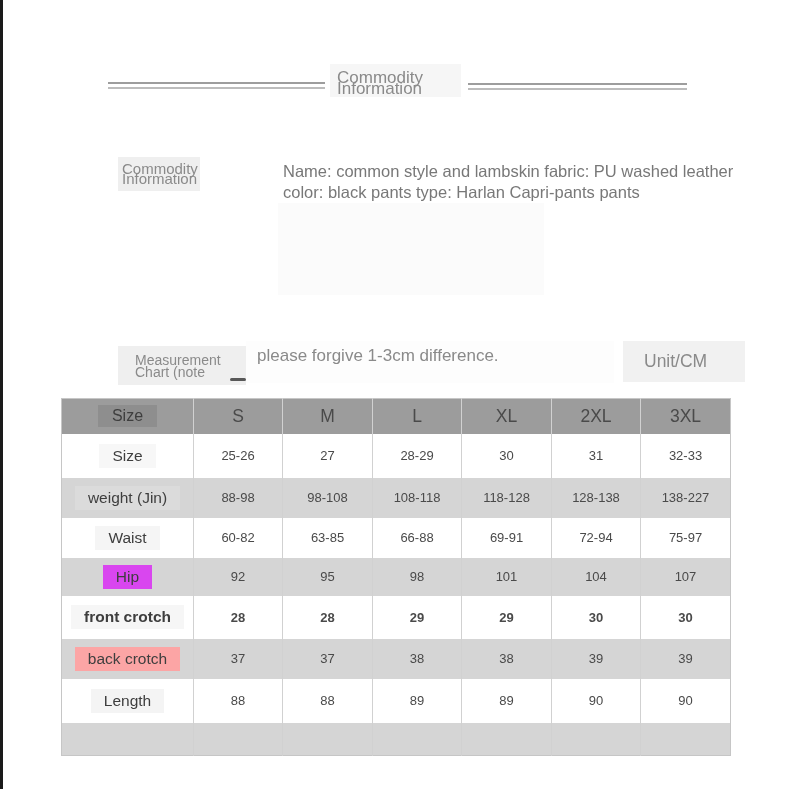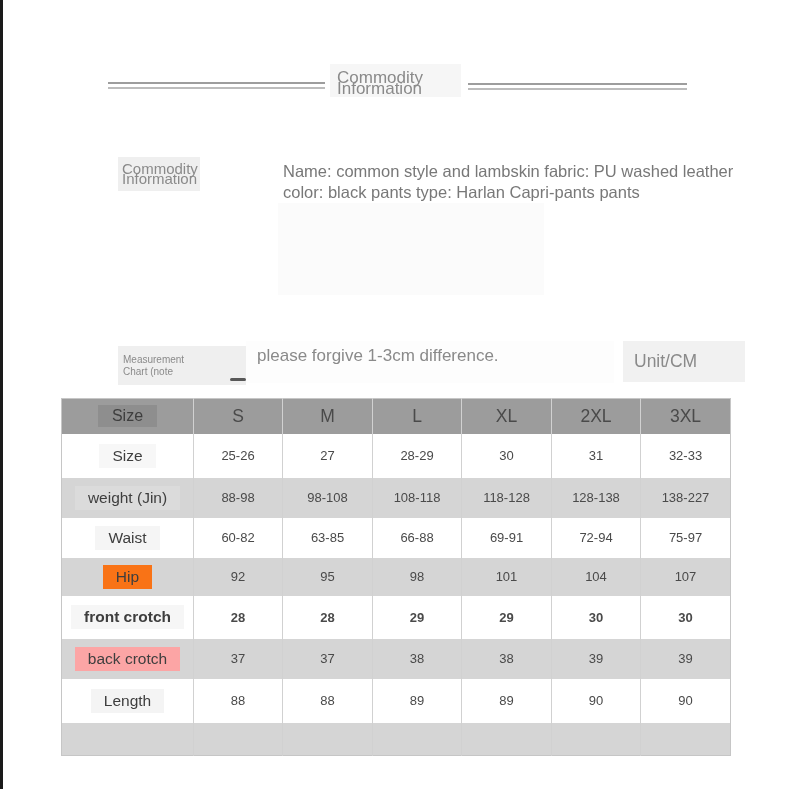--- a/index.html
+++ b/index.html
@@ -22,25 +22,25 @@
 
   
   .commodity-label{position:absolute;left:118px;top:157px;width:82px;height:34px;background:var(--box-bg,#efefef);}
   .commodity-label .txt{padding:7px 0 0 4px;font-size:15px;line-height:10px;color:var(--muted-text,#8a8a8a);}
   .faint-box{position:absolute;left:278px;top:203px;width:266px;height:92px;background:#fbfbfb;}
   .desc{position:absolute;left:283px;top:161px;font-size:16.5px;line-height:21px;color:var(--desc-text,#787878);}
   .desc span{display:block;white-space:nowrap;}
 
   
   .measure-label{position:absolute;left:118px;top:346px;width:128px;height:39px;background:var(--box-bg,#efefef);}
-  .measure-label .txt{padding:8px 0 0 5px;font-size:10px;line-height:12px;color:var(--muted-text,#8a8a8a);}
+  .measure-label .txt{padding:8px 0 0 17px;font-size:14px;line-height:12px;color:var(--muted-text,#8a8a8a);}
   .note-box{position:absolute;left:246px;top:341px;width:368px;height:42px;background:#fdfdfd;}
   .note-box .txt{padding:5px 0 0 11px;font-size:17px;color:var(--muted-text,#8a8a8a);white-space:nowrap;}
   .unit-box{position:absolute;left:623px;top:341px;width:122px;height:41px;background:#f1f1f1;}
-  .unit-box .txt{padding:10px 0 0 11px;font-size:17.5px;color:var(--muted-text,#8a8a8a);}
+  .unit-box .txt{padding:10px 0 0 11px;font-size:17.5px;color:var(--muted-text,#8a8a8a);margin-left:10px;}
   .dash-artifact{position:absolute;left:230px;top:378px;width:16px;height:3px;background:#585858;border-radius:2px;}
 
   
   .table-wrap{position:absolute;left:61px;top:398px;width:669px;}
   table{border-collapse:collapse;table-layout:fixed;width:669px;border:1px solid var(--table-border,#c6c6c6);}
   th,td{padding:0;text-align:center;vertical-align:middle;border-right:1px solid rgba(90,90,90,0.28);overflow:hidden;}
   th:last-child,td:last-child{border-right:none;}
   tr.r-hdr{background:var(--header-bg,#9c9c9c);}
   tr.r-hdr th{font-weight:normal;font-size:17.5px;color:var(--header-text,#4a4a4a);}
   tr.r-w{background:var(--row-white,#ffffff);}
@@ -133,21 +133,21 @@
           <tr class="r-w" style="height: 40px;">
             <td><span class="hl-box" style="background: rgb(245, 245, 245);">Waist</span></td>
             <td class="val">60-82</td>
             <td class="val">63-85</td>
             <td class="val">66-88</td>
             <td class="val">69-91</td>
             <td class="val">72-94</td>
             <td class="val">75-97</td>
           </tr>
           <tr class="r-g" style="height: 38px;">
-            <td><span class="hl-box" style="background: #f97316;">Hip</span></td>
+            <td><span class="hl-box" style="background: #d946ef;">Hip</span></td>
             <td class="val">92</td>
             <td class="val">95</td>
             <td class="val">98</td>
             <td class="val">101</td>
             <td class="val">104</td>
             <td class="val">107</td>
           </tr>
           <tr class="r-w" style="height: 43px; font-weight: bold;">
             <td><span class="hl-box" style="background: rgb(246, 246, 246);">front crotch</span></td>
             <td class="val">28</td>

